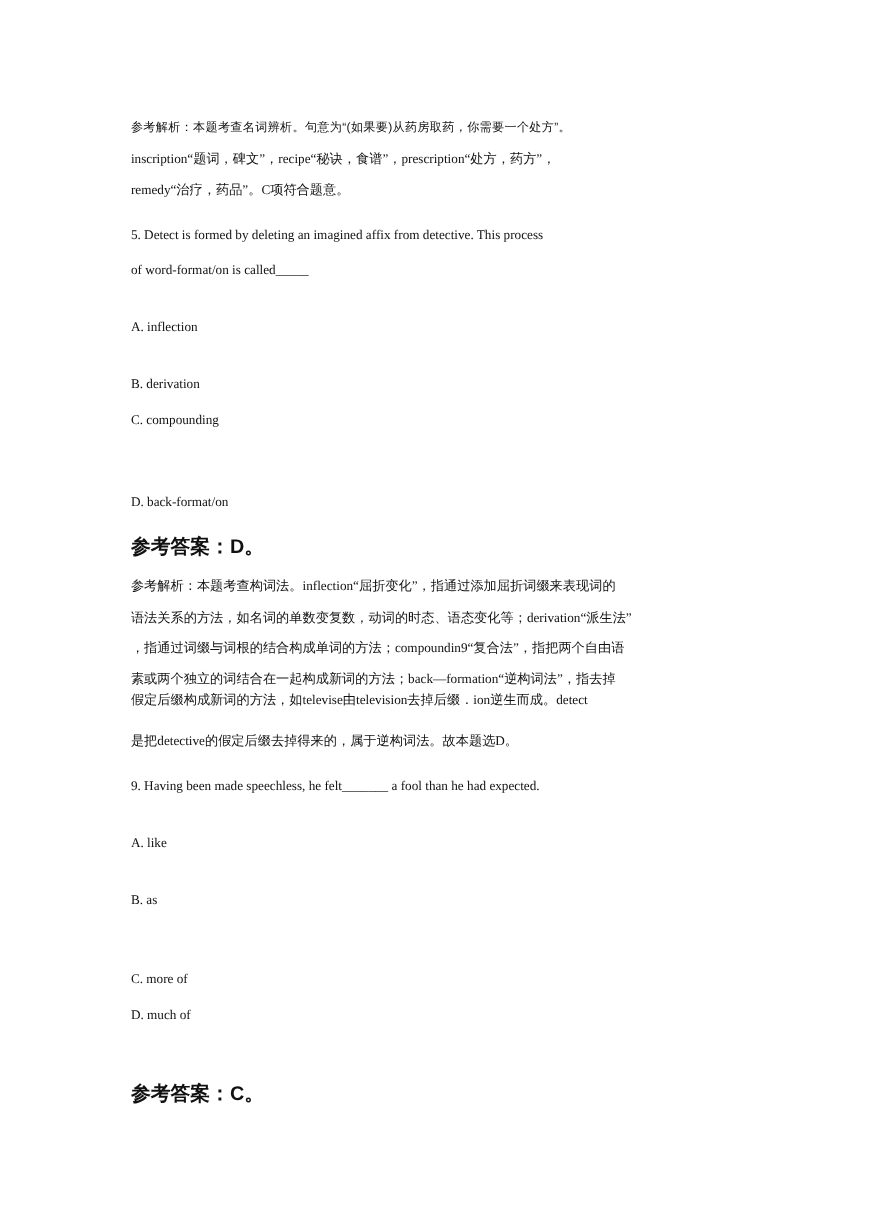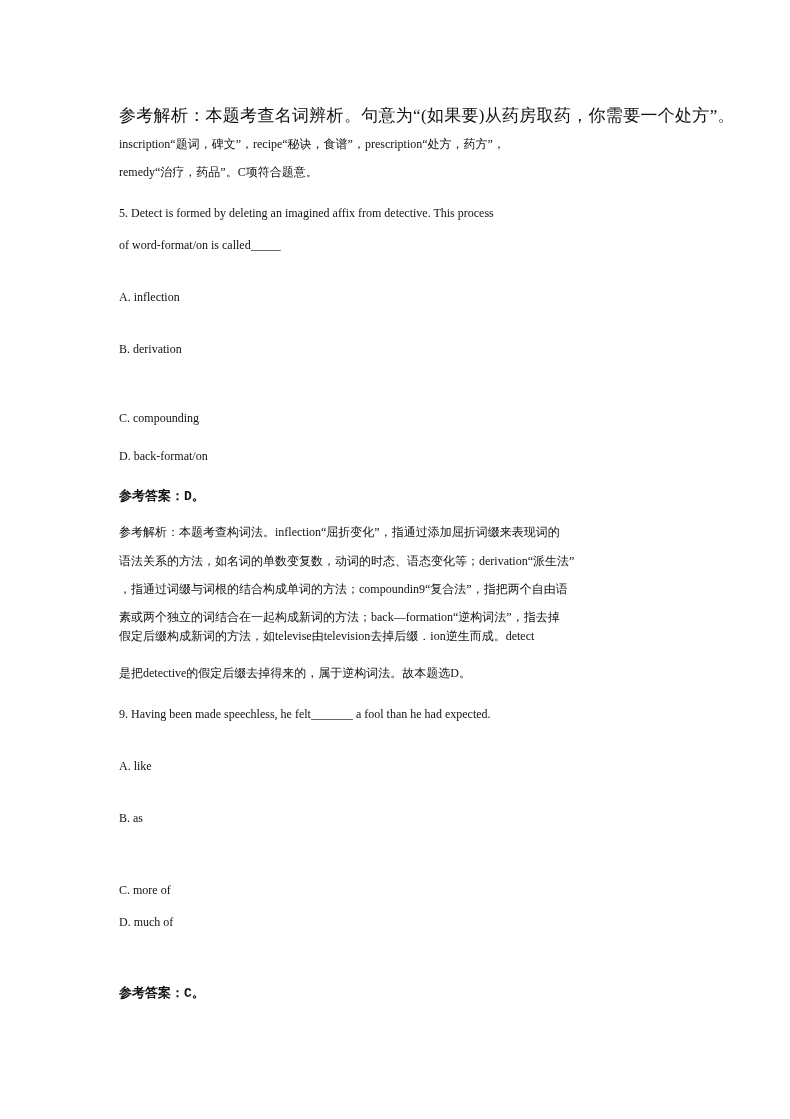--- a/index.html
+++ b/index.html
@@ -6,39 +6,39 @@
   body { width: 790px; height: 1119px; position: relative; overflow: hidden; color: #000; }
   .line {
     position: absolute;
     left: 119px;
     font-family: Liberation Serif, serif;
     font-size: 12px;
     line-height: 16px;
     white-space: pre;
     color: #111;
   }
-  .cn { font-family: Liberation Serif, serif; font-size: 17px; letter-spacing: 0.3px; }
-  .bold { font-weight: bold; font-family: Liberation Mono, monospace; font-size: 13px; }
+  .cn { font-family: Liberation Sans, sans-serif; font-size: 11px; letter-spacing: 0.3px; }
+  .bold { font-weight: bold; font-family: Liberation Sans, sans-serif; font-size: 18px; }
 </style>
 </head>
 <body>
 
 <div>
   <div class="line cn" style="top:108px">参考解析：本题考查名词辨析。句意为“(如果要)从药房取药，你需要一个处方”。</div>
   <div class="line" style="top:136px">inscription“题词，碑文”，recipe“秘诀，食谱”，prescription“处方，药方”，</div>
   <div class="line" style="top:164px">remedy“治疗，药品”。C项符合题意。</div>
 </div>
 
 <div>
   <div class="line" style="top:205px">5. Detect is formed by deleting an imagined affix from detective. This process</div>
   <div class="line" style="top:237px">of word-format/on is called_____</div>
 
   <div class="line" style="top:289px">A. inflection</div>
   <div class="line" style="top:341px">B. derivation</div>
-  <div class="line" style="top:410px">C. compounding</div>
+  <div class="line" style="top:373px">C. compounding</div>
   <div class="line" style="top:448px">D. back-format/on</div>
 
   <div class="line bold" style="top:489px">参考答案：D。</div>
 
   <div class="line" style="top:524px">参考解析：本题考查构词法。inflection“屈折变化”，指通过添加屈折词缀来表现词的</div>
   <div class="line" style="top:553px">语法关系的方法，如名词的单数变复数，动词的时态、语态变化等；derivation“派生法”</div>
   <div class="line" style="top:581px">，指通过词缀与词根的结合构成单词的方法；compoundin9“复合法”，指把两个自由语</div>
   <div class="line" style="top:609px">素或两个独立的词结合在一起构成新词的方法；back—formation“逆构词法”，指去掉</div>
   <div class="line" style="top:628px">假定后缀构成新词的方法，如televise由television去掉后缀．ion逆生而成。detect</div>
   <div class="line" style="top:665px">是把detective的假定后缀去掉得来的，属于逆构词法。故本题选D。</div>

